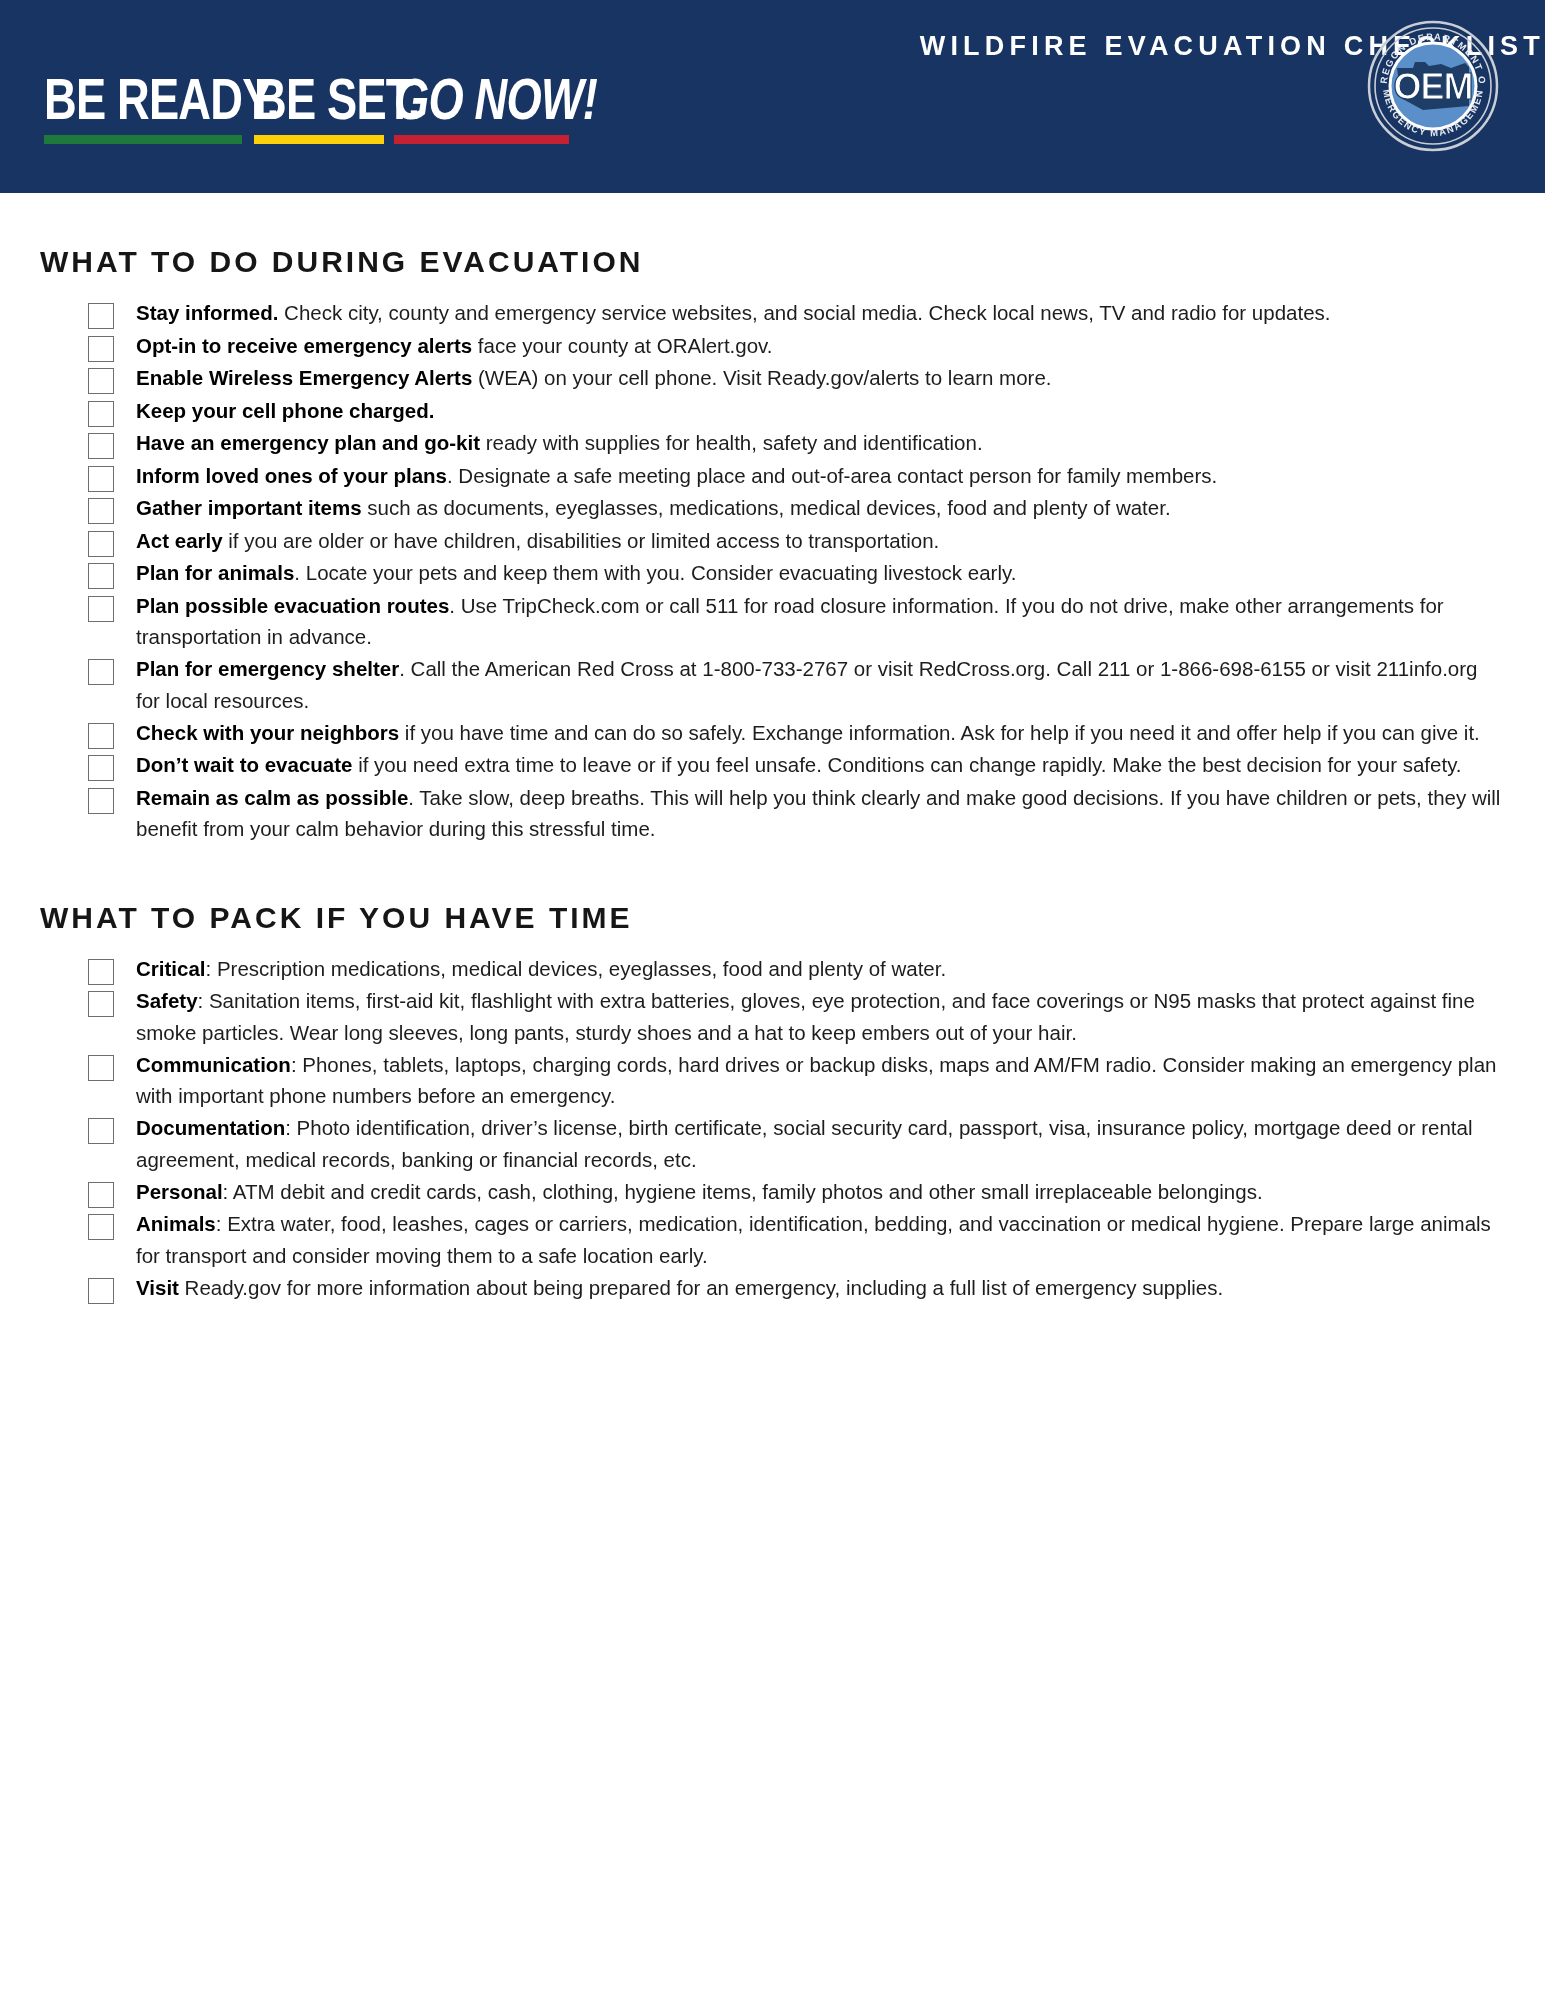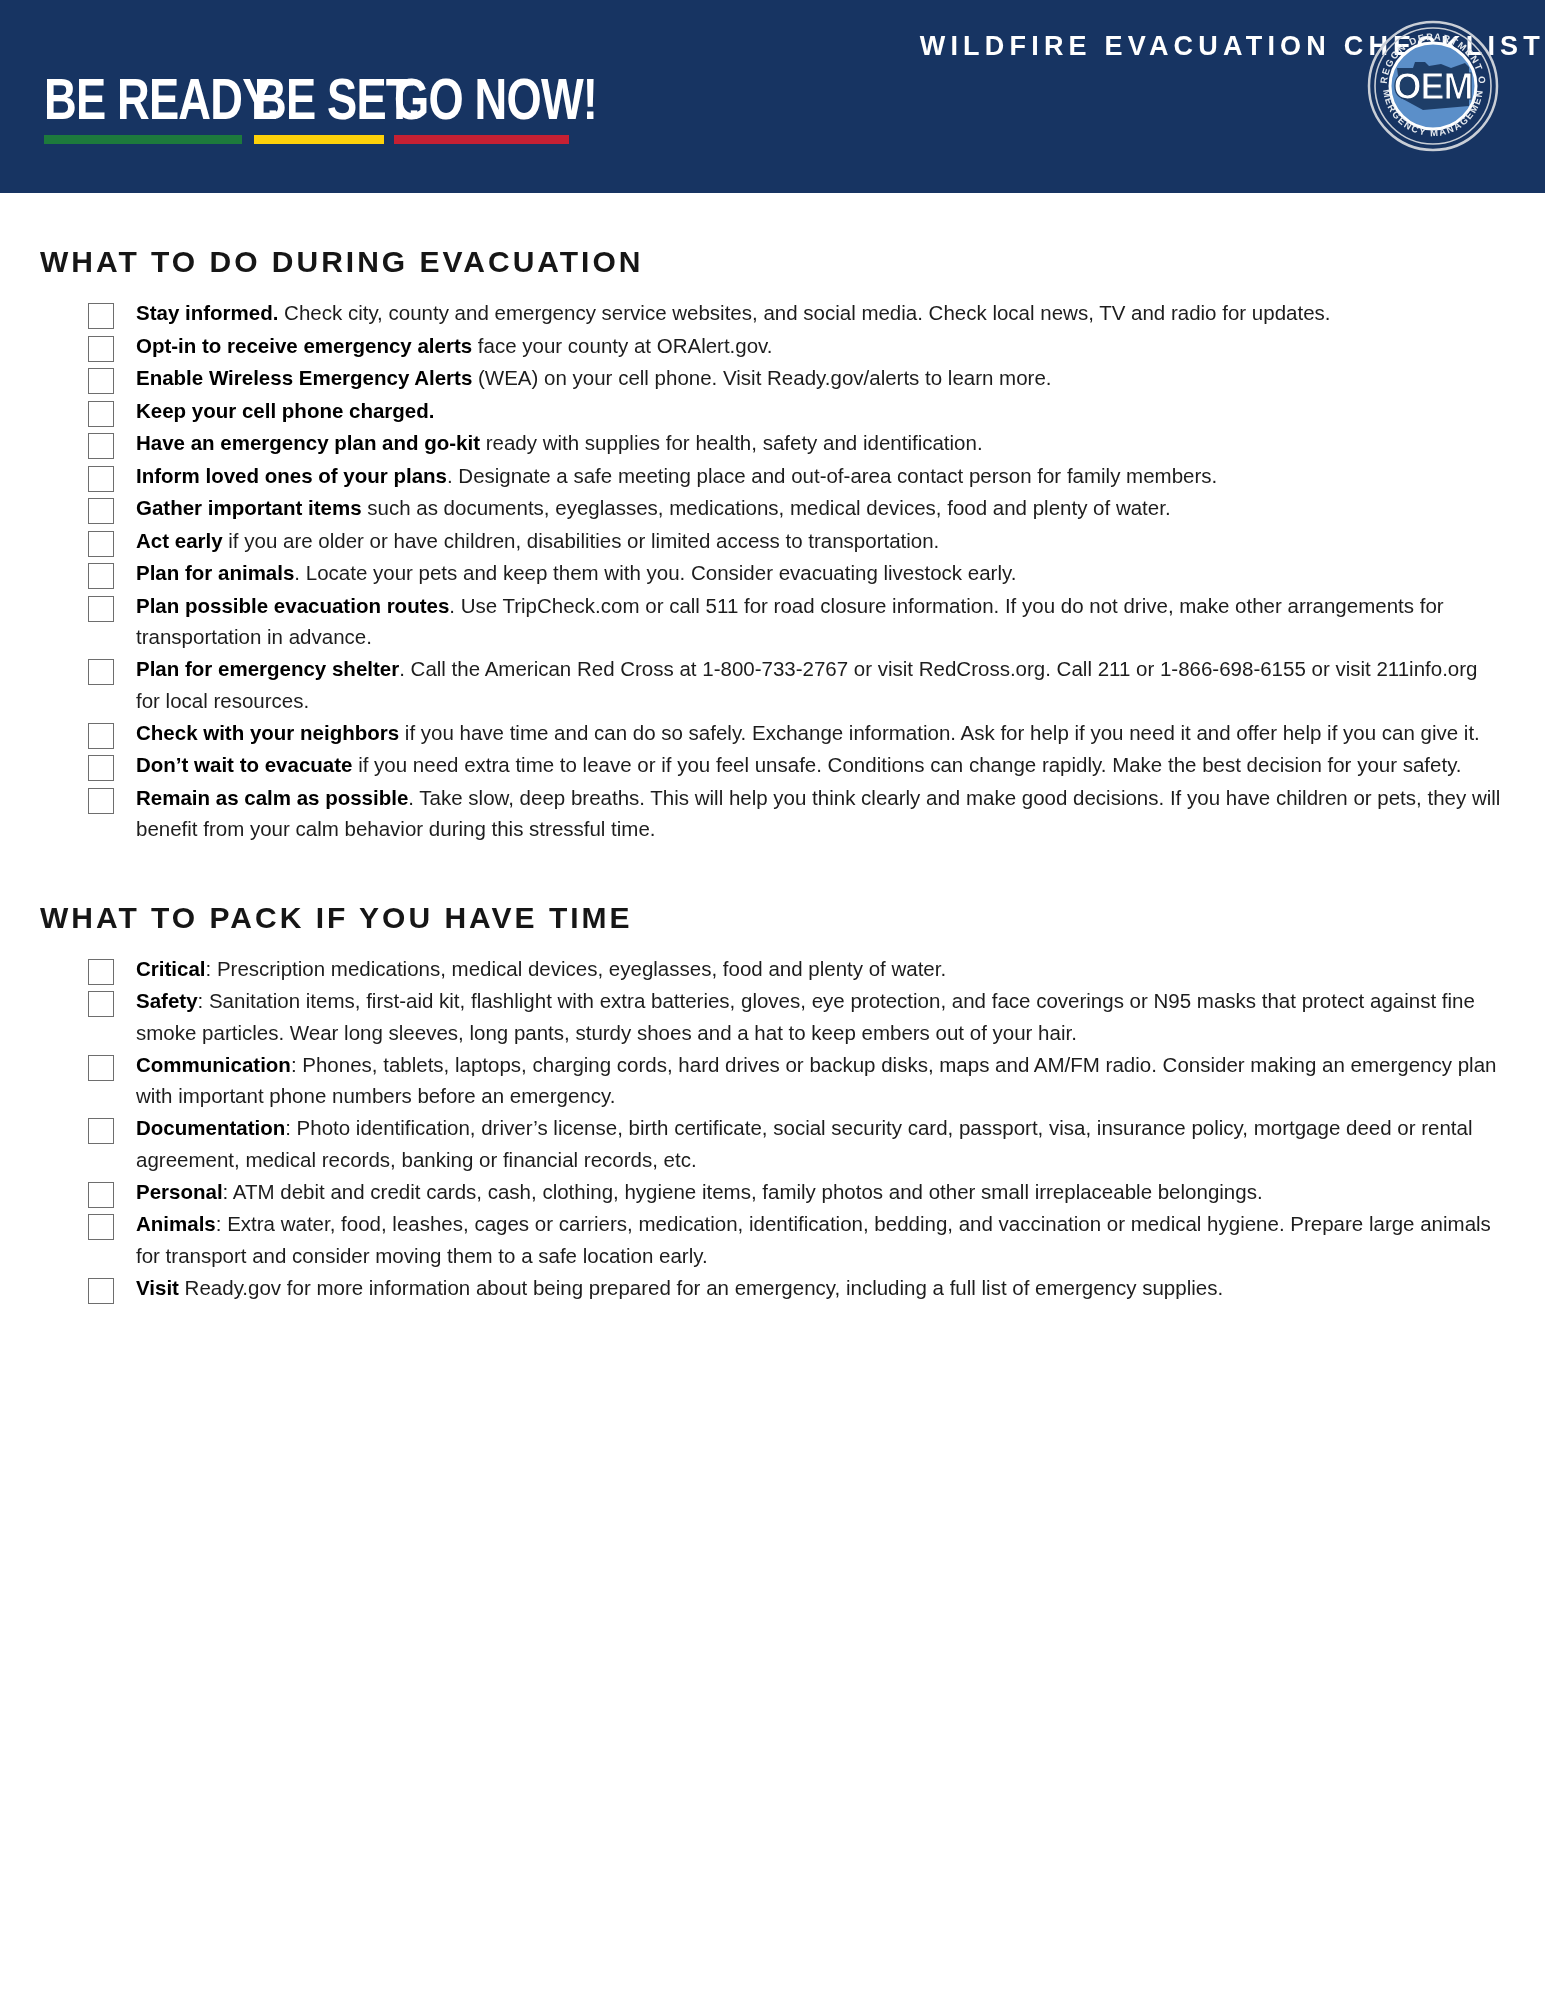--- a/index.html
+++ b/index.html
@@ -60,21 +60,21 @@
     display: block;
     white-space: nowrap;
   }
   .hl-rule {
     height: 9px;
     margin-top: 7px;
     width: 100%;
   }
   .hl-1 { width: 198px; }
   .hl-2 { width: 130px; margin-left: 12px; }
-  .hl-3 { width: 175px; margin-left: 10px; }
+  .hl-3 { width: 175px; margin-left: 10px; font-style: italic; }
   .rule-green  { background: #1d7a3c; }
   .rule-yellow { background: #fdd10a; }
   .rule-red    { background: #c62033; }
 
   
   .seal-wrap {
     position: absolute;
     right: 46px;
     top: 20px;
     width: 132px;

